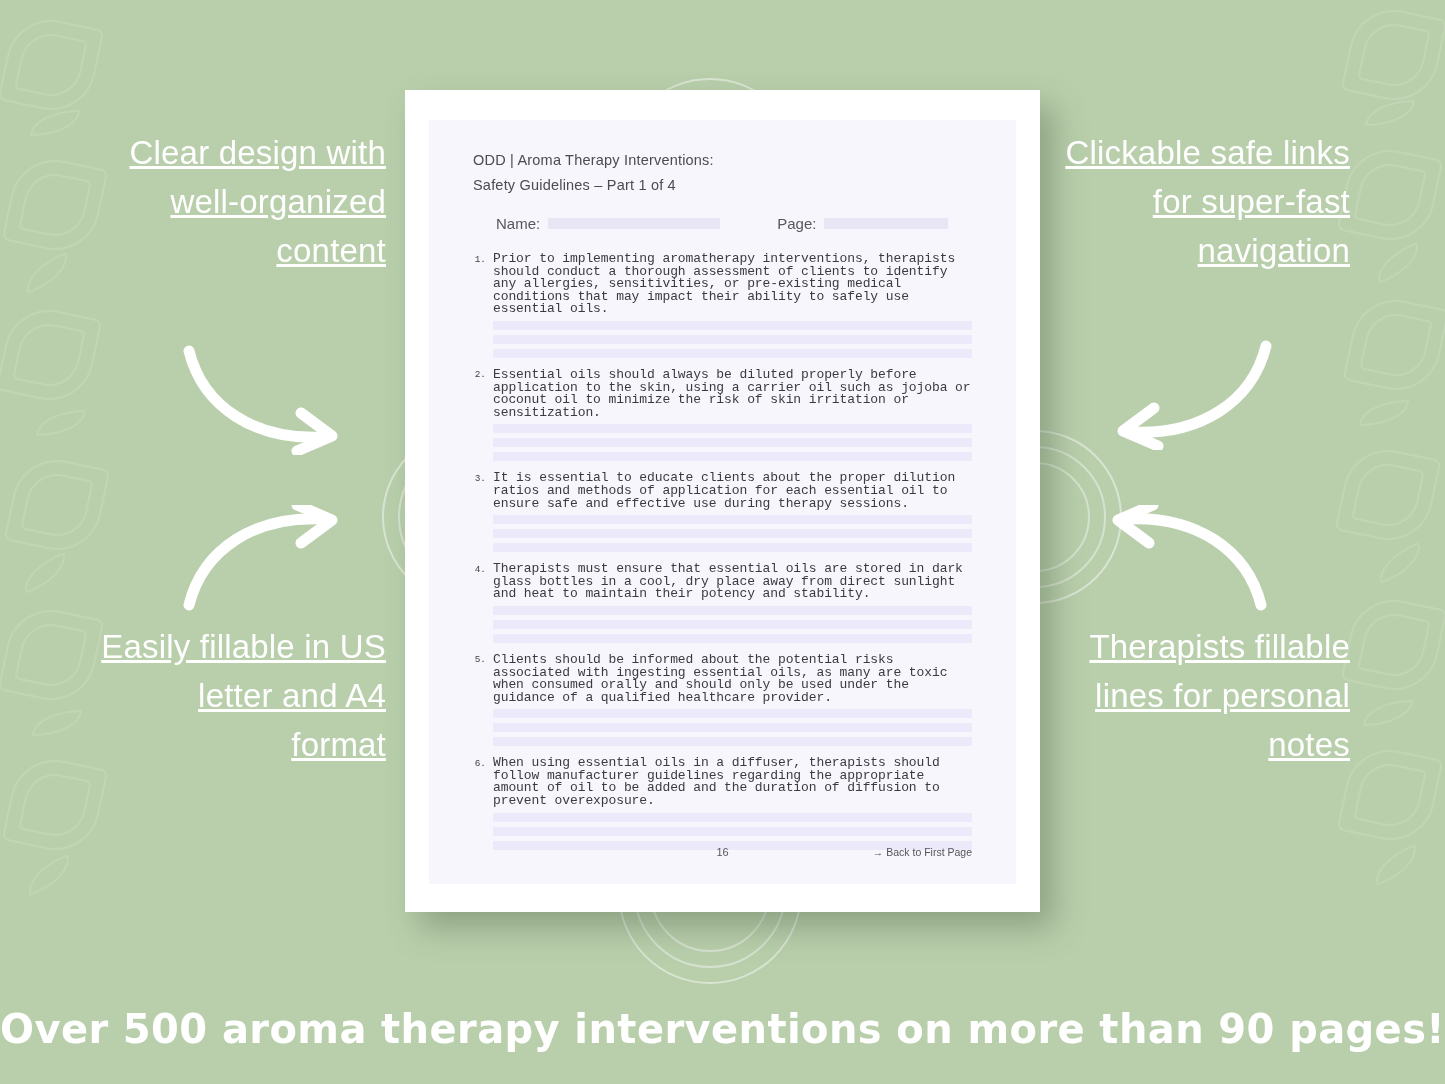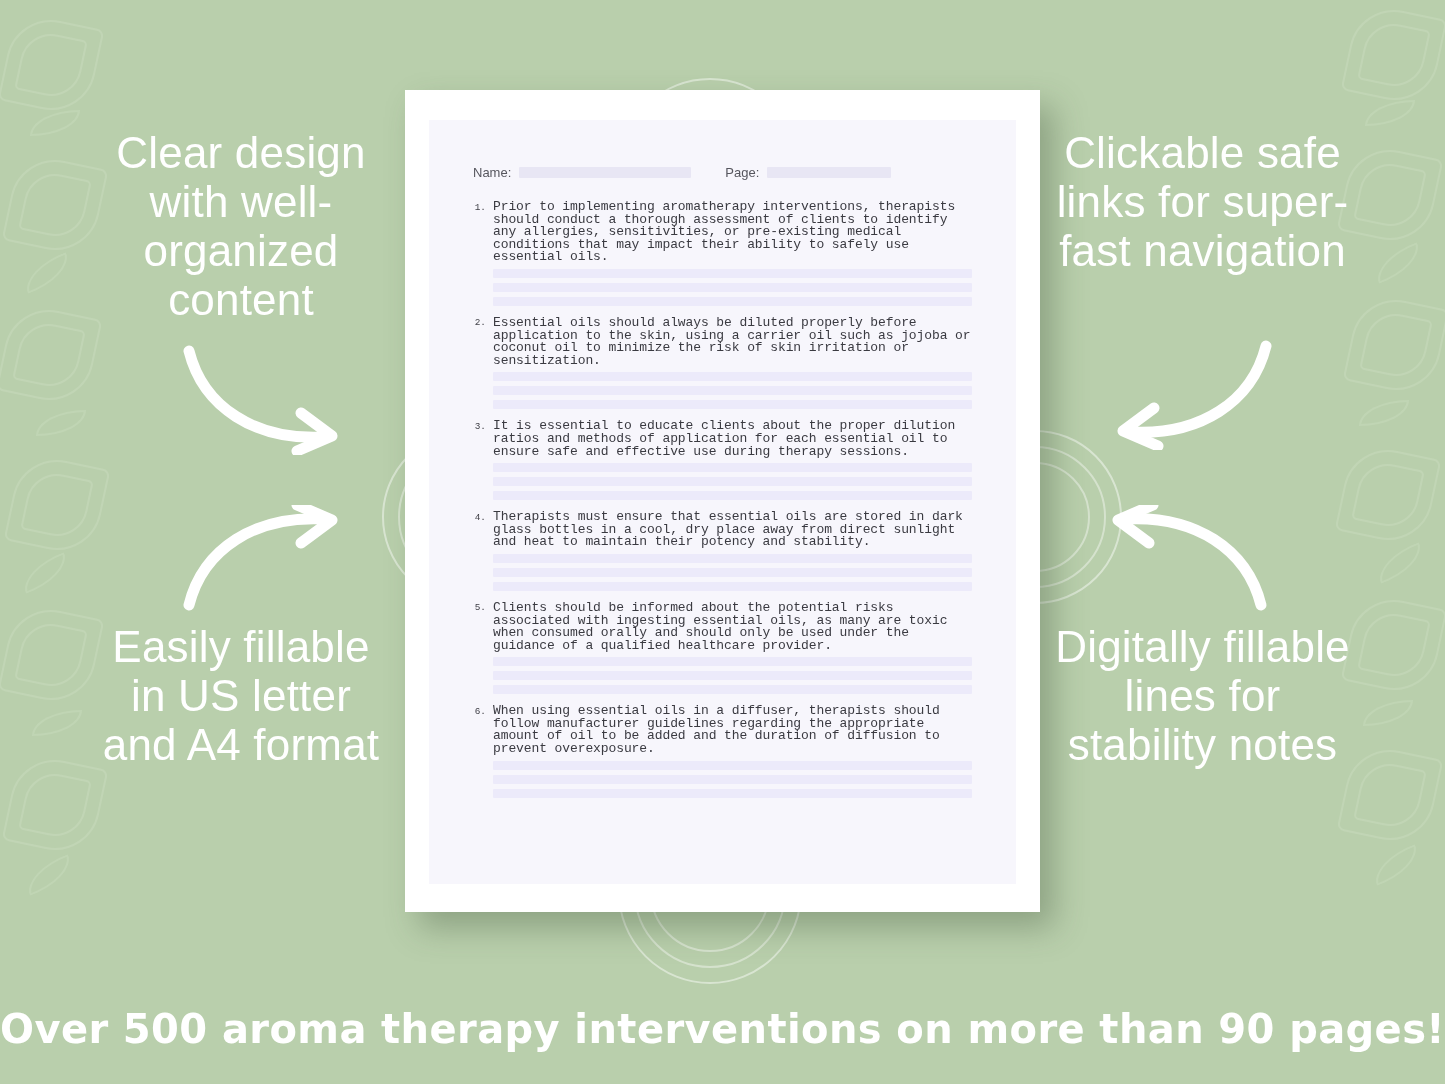--- a/index.html
+++ b/index.html
@@ -104,22 +104,23 @@
     white-space: pre-line;
   }
 
   .meta-row {
     display: flex;
     align-items: center;
     margin-top: 17px;
     gap: 8px;
   }
   .meta-label {
-    font-size: 13px;
+    font-size: 15px;
     color: #56565e;
+    margin-left: 23px;
   }
   .meta-line {
     height: 11px;
     background: #e8e6f4;
     border-radius: 1px;
   }
   .meta-line.name { width: 172px; }
   .meta-line.date { width: 124px; }
   .meta-gap { width: 18px; }
 
@@ -179,25 +180,26 @@
     position: absolute;
     right: 0;
     font-size: 10.5px;
     color: #55555d;
   }
 
   
   .callout {
     position: absolute;
     color: #ffffff;
-    font-size: 44px;
+    font-size: 33px;
     line-height: 49px;
     font-weight: 300;
-    text-align: center;
+    text-align: right;
     letter-spacing: 0.2px;
+    text-decoration: underline;
   }
   .callout.c1 { left: 96px;  top: 128px; width: 290px; }
   .callout.c2 { left: 1055px; top: 128px; width: 295px; }
   .callout.c3 { left: 96px;  top: 622px; width: 290px; }
   .callout.c4 { left: 1055px; top: 622px; width: 295px; }
 
   .arrow {
     position: absolute;
     pointer-events: none;
   }
@@ -254,20 +256,22 @@
 
 <div class="mandala" style="left:618px; top:78px; width:180px; height:180px;"></div>
 <div class="mandala" style="left:382px; top:430px; width:170px; height:170px;"></div>
 <div class="mandala" style="left:948px; top:430px; width:170px; height:170px;"></div>
 <div class="mandala" style="left:618px; top:800px; width:180px; height:180px;"></div>
 
 <div class="page-shadow"></div>
 <div class="page-inner">
   <div class="doc">
 
+    <div class="doc-title">ODD | Aroma Therapy Interventions:
+Safety Guidelines – Part 1 of 4</div>
 
     <div class="meta-row">
       <span class="meta-label">Name:</span>
       <span class="meta-line name"></span>
       <span class="meta-gap"></span>
       <span class="meta-label">Page:</span>
       <span class="meta-line date"></span>
     </div>
 
     <div class="items">
@@ -339,28 +343,32 @@
         </div>
         <div class="fill-lines">
           <div class="fill-line"></div>
           <div class="fill-line"></div>
           <div class="fill-line"></div>
         </div>
       </div>
 
     </div>
 
+    <div class="doc-footer">
+      <span class="page-num">16</span>
+      <span class="back-link">→ Back to First Page</span>
+    </div>
 
   </div>
 </div>
 
 <div class="callout c1">Clear design with well-organized content</div>
 <div class="callout c2">Clickable safe links for super-fast navigation</div>
 <div class="callout c3">Easily fillable in US letter and A4 format</div>
-<div class="callout c4">Digitally fillable lines for stability notes</div>
+<div class="callout c4">Therapists fillable lines for personal notes</div>
 
 <svg class="arrow" style="left:175px; top:345px;" width="180" height="110" viewBox="0 0 180 110">
   <path d="M14,6 C28,62 80,96 150,92" fill="none" stroke="#ffffff" stroke-width="11" stroke-linecap="round"></path>
   <path d="M126,68 L157,91 L122,106" fill="none" stroke="#ffffff" stroke-width="11" stroke-linecap="round" stroke-linejoin="round"></path>
 </svg>
 
 <svg class="arrow" style="left:1100px; top:340px;" width="180" height="110" viewBox="0 0 180 110">
   <path d="M166,6 C152,62 100,96 30,92" fill="none" stroke="#ffffff" stroke-width="11" stroke-linecap="round"></path>
   <path d="M54,68 L23,91 L58,106" fill="none" stroke="#ffffff" stroke-width="11" stroke-linecap="round" stroke-linejoin="round"></path>
 </svg>

